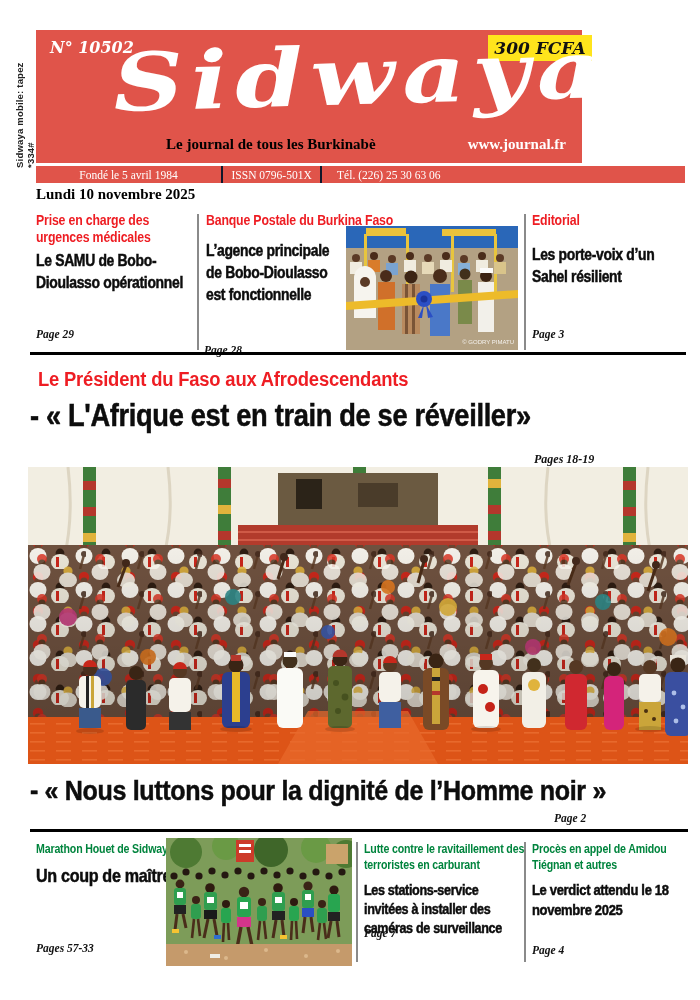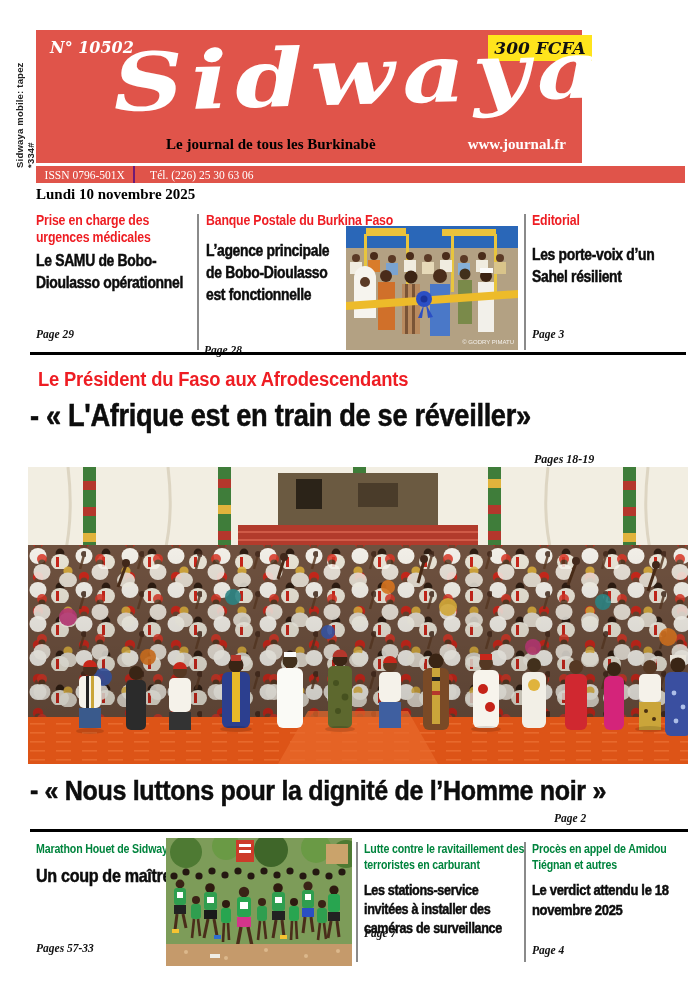--- a/index.html
+++ b/index.html
@@ -15,21 +15,21 @@
   .logo-script{position:absolute;left:54px;top:6px;width:540px;text-align:center;color:#fff;
                font-family:"DejaVu Serif",serif;font-style:italic;font-weight:bold;font-size:80px;
                letter-spacing:6px;line-height:1.0;transform:scaleX(1.22) rotate(-2deg);transform-origin:50% 50%;}
   .tagline{position:absolute;left:130px;top:106px;color:#000000;font-family:"Liberation Serif",serif;
            font-weight:bold;font-size:15px;}
   .website{position:absolute;right:16px;top:106px;color:#fff;font-family:"Liberation Serif",serif;
            font-weight:bold;font-size:15px;}
   .info-bar{position:absolute;left:36px;top:166px;width:649px;height:17px;background:#e0544a;
             display:flex;color:#fff;font-family:"Liberation Serif",serif;font-size:11.5px;}
   .info-seg{display:flex;align-items:center;justify-content:center;height:100%;}
-  .info-seg + .info-seg{border-left:2px solid #701a75;text-align:right;}
+  .info-seg + .info-seg{border-left:2px solid #0f172a;text-align:right;}
   .date-line{position:absolute;left:36px;top:186px;font-family:Liberation Serif, serif;
              font-weight:bold;font-size:15px;color:#000;}
   .mobile-strip{position:absolute;left:14px;top:34px;height:134px;writing-mode:vertical-rl;
                 transform:rotate(180deg);font-size:9.5px;font-weight:bold;color:#222;letter-spacing:.2px;}
   
   .hrule{position:absolute;height:3px;background:#000;}
   .vdiv{position:absolute;width:1.5px;background:#8a8a8a;}
   
   .kicker-red{color:#ee1d23;font-weight:bold;font-size:14px;line-height:1.2;letter-spacing:-.2px;}
   .kicker-green{color:#00843d;font-weight:bold;font-size:12.5px;line-height:1.25;letter-spacing:-.2px;}
@@ -59,20 +59,21 @@
 
   <div class="masthead">
     <div class="issue-no">N° 10502</div>
     <div class="price-tag">300 FCFA</div>
     <div class="logo-script">Sidwaya</div>
     <div class="tagline">Le journal de tous les Burkinabè</div>
     <div class="website">www.journal.fr</div>
   </div>
 
   <div class="info-bar">
+    <div class="info-seg" style="width:28.5%;">Fondé le 5 avril 1984</div>
     <div class="info-seg" style="width:15%;">ISSN 0796-501X</div>
     <div class="info-seg" style="width:20.5%;">Tél. (226) 25 30 63 06</div>
   </div>
 
   <div class="date-line">Lundi 10 novembre 2025</div>
 
   <div class="abs" style="left:36px;top:210px;width:650px;height:142px;">
     <div class="abs kicker-red cx88" style="left:0;top:2px;width:180px;">Prise en charge des urgences médicales</div>
     <div class="abs headline cx82" style="left:0;top:40px;width:195px;font-size:17px;">Le SAMU de Bobo-Dioulasso opérationnel</div>
     <div class="pagenum" style="left:0;top:118px;width:160px;">Page 29</div>

